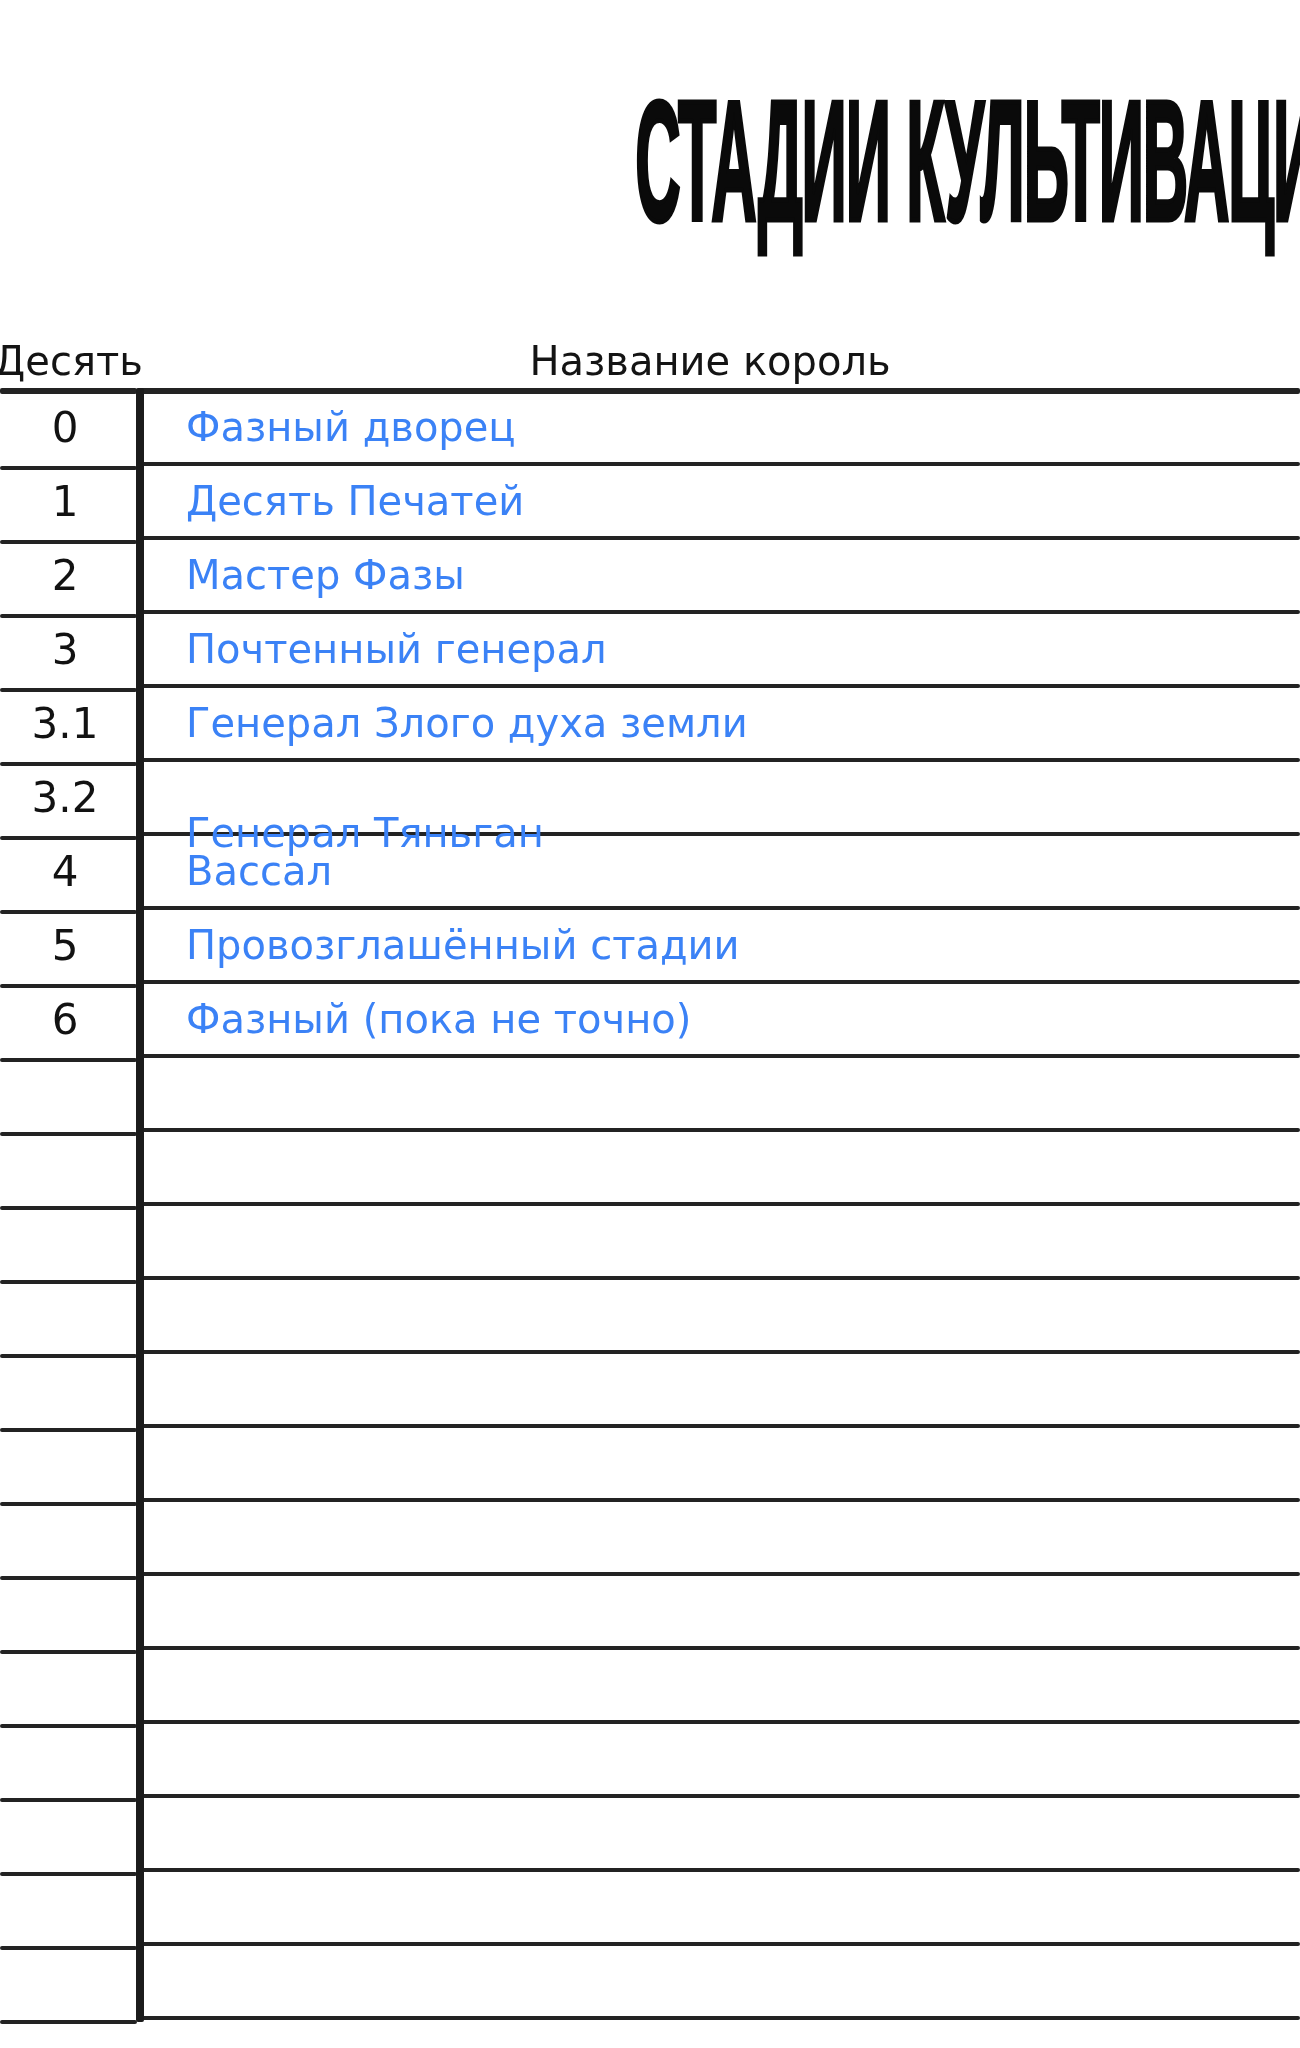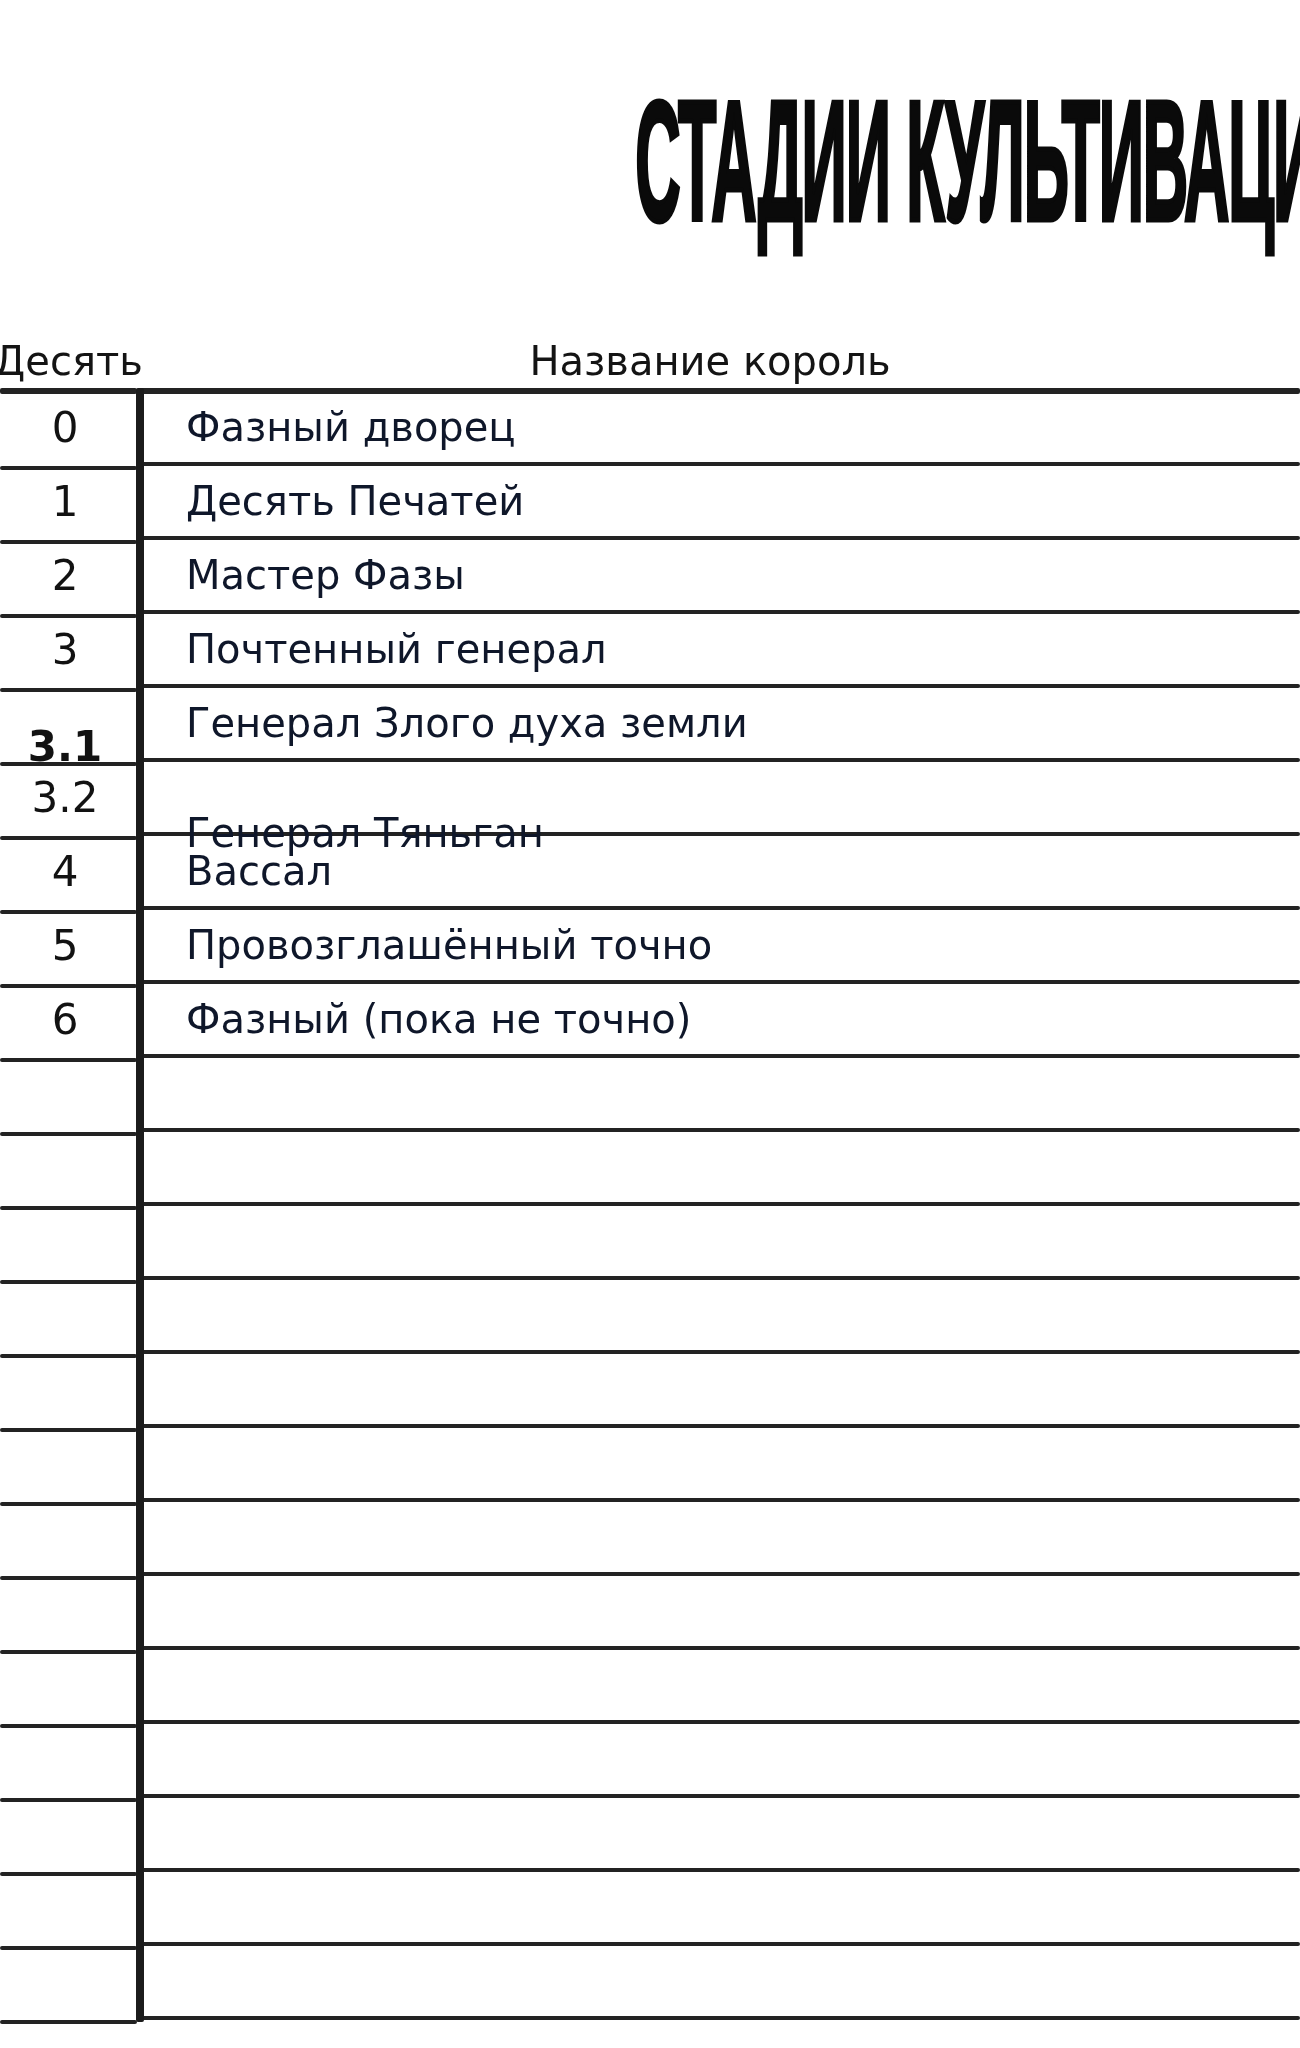--- a/index.html
+++ b/index.html
@@ -36,21 +36,21 @@
   .vline{position:absolute;background:#1c1c1c;border-radius:2px;}
   .cell-num{
     position:absolute;left:0;width:130px;
     display:flex;align-items:center;justify-content:center;
     font-size:42px;color:#121212;
   }
   .cell-name{
     position:absolute;left:146px;width:1154px;
     display:flex;align-items:center;justify-content:flex-start;
     padding-left:40px;box-sizing:border-box;
-    font-size:40px;color:#0f172a;
+    font-size:40px;color:#3b82f6;
   }
   .row-empty{position:absolute;left:0;width:1300px;}
 </style>
 </head>
 <body>
 
 <div class="title-wrap">
   <span class="title-text">СТАДИИ КУЛЬТИВАЦИИ:</span>
 </div>
 
@@ -106,28 +106,28 @@
     <div class="hline" style="left: 0px; top: 2020px; width: 137px; height: 4px;"></div>
     <div class="vline" style="left: 136px; top: 388px; width: 8px; height: 1634px;"></div>
     <div class="cell-num" style="top: 392px; height: 70px;">0</div>
     <div class="cell-name" style="top: 392px; height: 70px;">Фазный дворец</div>
     <div class="cell-num" style="top: 466px; height: 70px;">1</div>
     <div class="cell-name" style="top: 466px; height: 70px;">Десять Печатей</div>
     <div class="cell-num" style="top: 540px; height: 70px;">2</div>
     <div class="cell-name" style="top: 540px; height: 70px;">Мастер Фазы</div>
     <div class="cell-num" style="top: 614px; height: 70px;">3</div>
     <div class="cell-name" style="top: 614px; height: 70px;">Почтенный генерал</div>
-    <div class="cell-num" style="top: 711px; height: 70px; font-weight: bold;">3.1</div>
+    <div class="cell-num" style="top: 688px; height: 70px;">3.1</div>
     <div class="cell-name" style="top: 688px; height: 70px;">Генерал Злого духа земли</div>
     <div class="cell-num" style="top: 762px; height: 70px;">3.2</div>
     <div class="cell-name" style="top: 762px; height: 70px; margin-top: 36px;">Генерал Тяньган</div>
     <div class="cell-num" style="top: 836px; height: 70px;">4</div>
     <div class="cell-name" style="top: 836px; height: 70px;">Вассал</div>
     <div class="cell-num" style="top: 910px; height: 70px;">5</div>
-    <div class="cell-name" style="top: 910px; height: 70px;">Провозглашённый точно</div>
+    <div class="cell-name" style="top: 910px; height: 70px;">Провозглашённый стадии</div>
     <div class="cell-num" style="top: 984px; height: 70px;">6</div>
     <div class="cell-name" style="top: 984px; height: 70px;">Фазный (пока не точно)</div>
     <div class="row-empty" style="top: 1058px; height: 70px;"></div>
     <div class="row-empty" style="top: 1132px; height: 70px;"></div>
     <div class="row-empty" style="top: 1206px; height: 70px;"></div>
     <div class="row-empty" style="top: 1280px; height: 70px;"></div>
     <div class="row-empty" style="top: 1354px; height: 70px;"></div>
     <div class="row-empty" style="top: 1428px; height: 70px;"></div>
     <div class="row-empty" style="top: 1502px; height: 70px;"></div>
     <div class="row-empty" style="top: 1576px; height: 70px;"></div>

